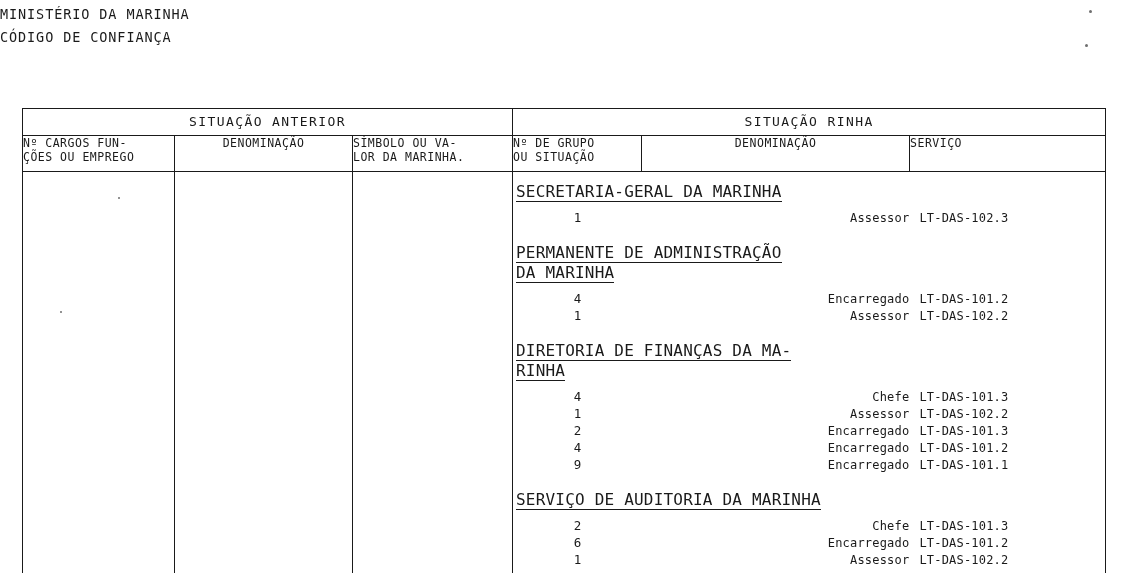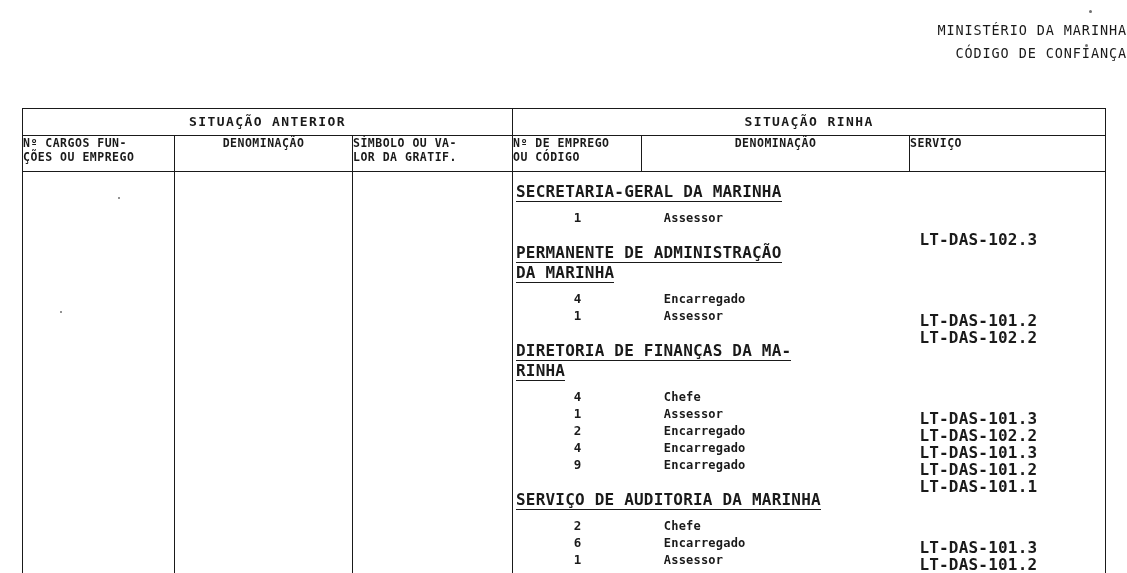--- a/index.html
+++ b/index.html
@@ -18,22 +18,22 @@
   }
 
   .page {
     position: absolute;
     inset: 0;
     padding: 0;
   }
 
   
   .heading {
-    text-align: right;
-    padding-top: 18px;
+    text-align: left;
+    padding-top: 2px;
     line-height: 1.45;
     border-radius: 21px;
   }
   .heading .line {
     font-size: 13.5px;
     letter-spacing: 0.9px;
     white-space: nowrap;
   }
   .heading .line.underlined {
     display: inline-block;
@@ -53,21 +53,21 @@
   }
   table.grid {
     border-collapse: collapse;
     table-layout: fixed;
     width: 1083px;
   }
   table.grid td, table.grid th {
     border: 1px solid #1a1a1a;
     padding: 0;
     vertical-align: top;
-    font-weight: bold;
+    font-weight: normal;
   }
 
   .grp-head {
     text-align: center;
     font-size: 13px;
     letter-spacing: 1.4px;
     height: 26px;
     line-height: 26px;
     white-space: nowrap;
   }
@@ -112,28 +112,28 @@
     text-align: center;
     font-size: 12.5px;
     padding: 0;
   }
   .celldenom {
     width: 268px;
     box-sizing: border-box;
     font-size: 12px;
     padding-left: 10px;
     letter-spacing: 0.2px;
+    text-align: right;
   }
   .cellcode {
     width: 196px;
     box-sizing: border-box;
-    font-size: 16px;
+    font-size: 12px;
     padding-left: 10px;
     letter-spacing: 0.2px;
-    margin-top: 20px;
   }
 
   .org {
     font-size: 16px;
     letter-spacing: 0.2px;
     padding-left: 3px;
   }
   .org span {
     border-bottom: 1px solid #1a1a1a;
     display: inline-block;
@@ -187,25 +187,25 @@
       <tr>
         <td class="col-head left">
           <div>Nº CARGOS FUN-</div>
           <div>ÇÕES OU EMPREGO</div>
         </td>
         <td class="col-head">
           <div>DENOMINAÇÃO</div>
         </td>
         <td class="col-head left">
           <div>SÍMBOLO OU VA-</div>
-          <div>LOR DA GRATIF.</div>
-        </td>
-        <td class="col-head left">
-          <div>Nº DE EMPREGO</div>
-          <div>OU CÓDIGO</div>
+          <div>LOR DA MARINHA.</div>
+        </td>
+        <td class="col-head left">
+          <div>Nº DE GRUPO</div>
+          <div>OU SITUAÇÃO</div>
         </td>
         <td class="col-head">
           <div>DENOMINAÇÃO</div>
         </td>
         <td class="col-head left">
           <div>SERVIÇO</div>
         </td>
       </tr>
       <tr>
         <td class="body-cell"></td>

